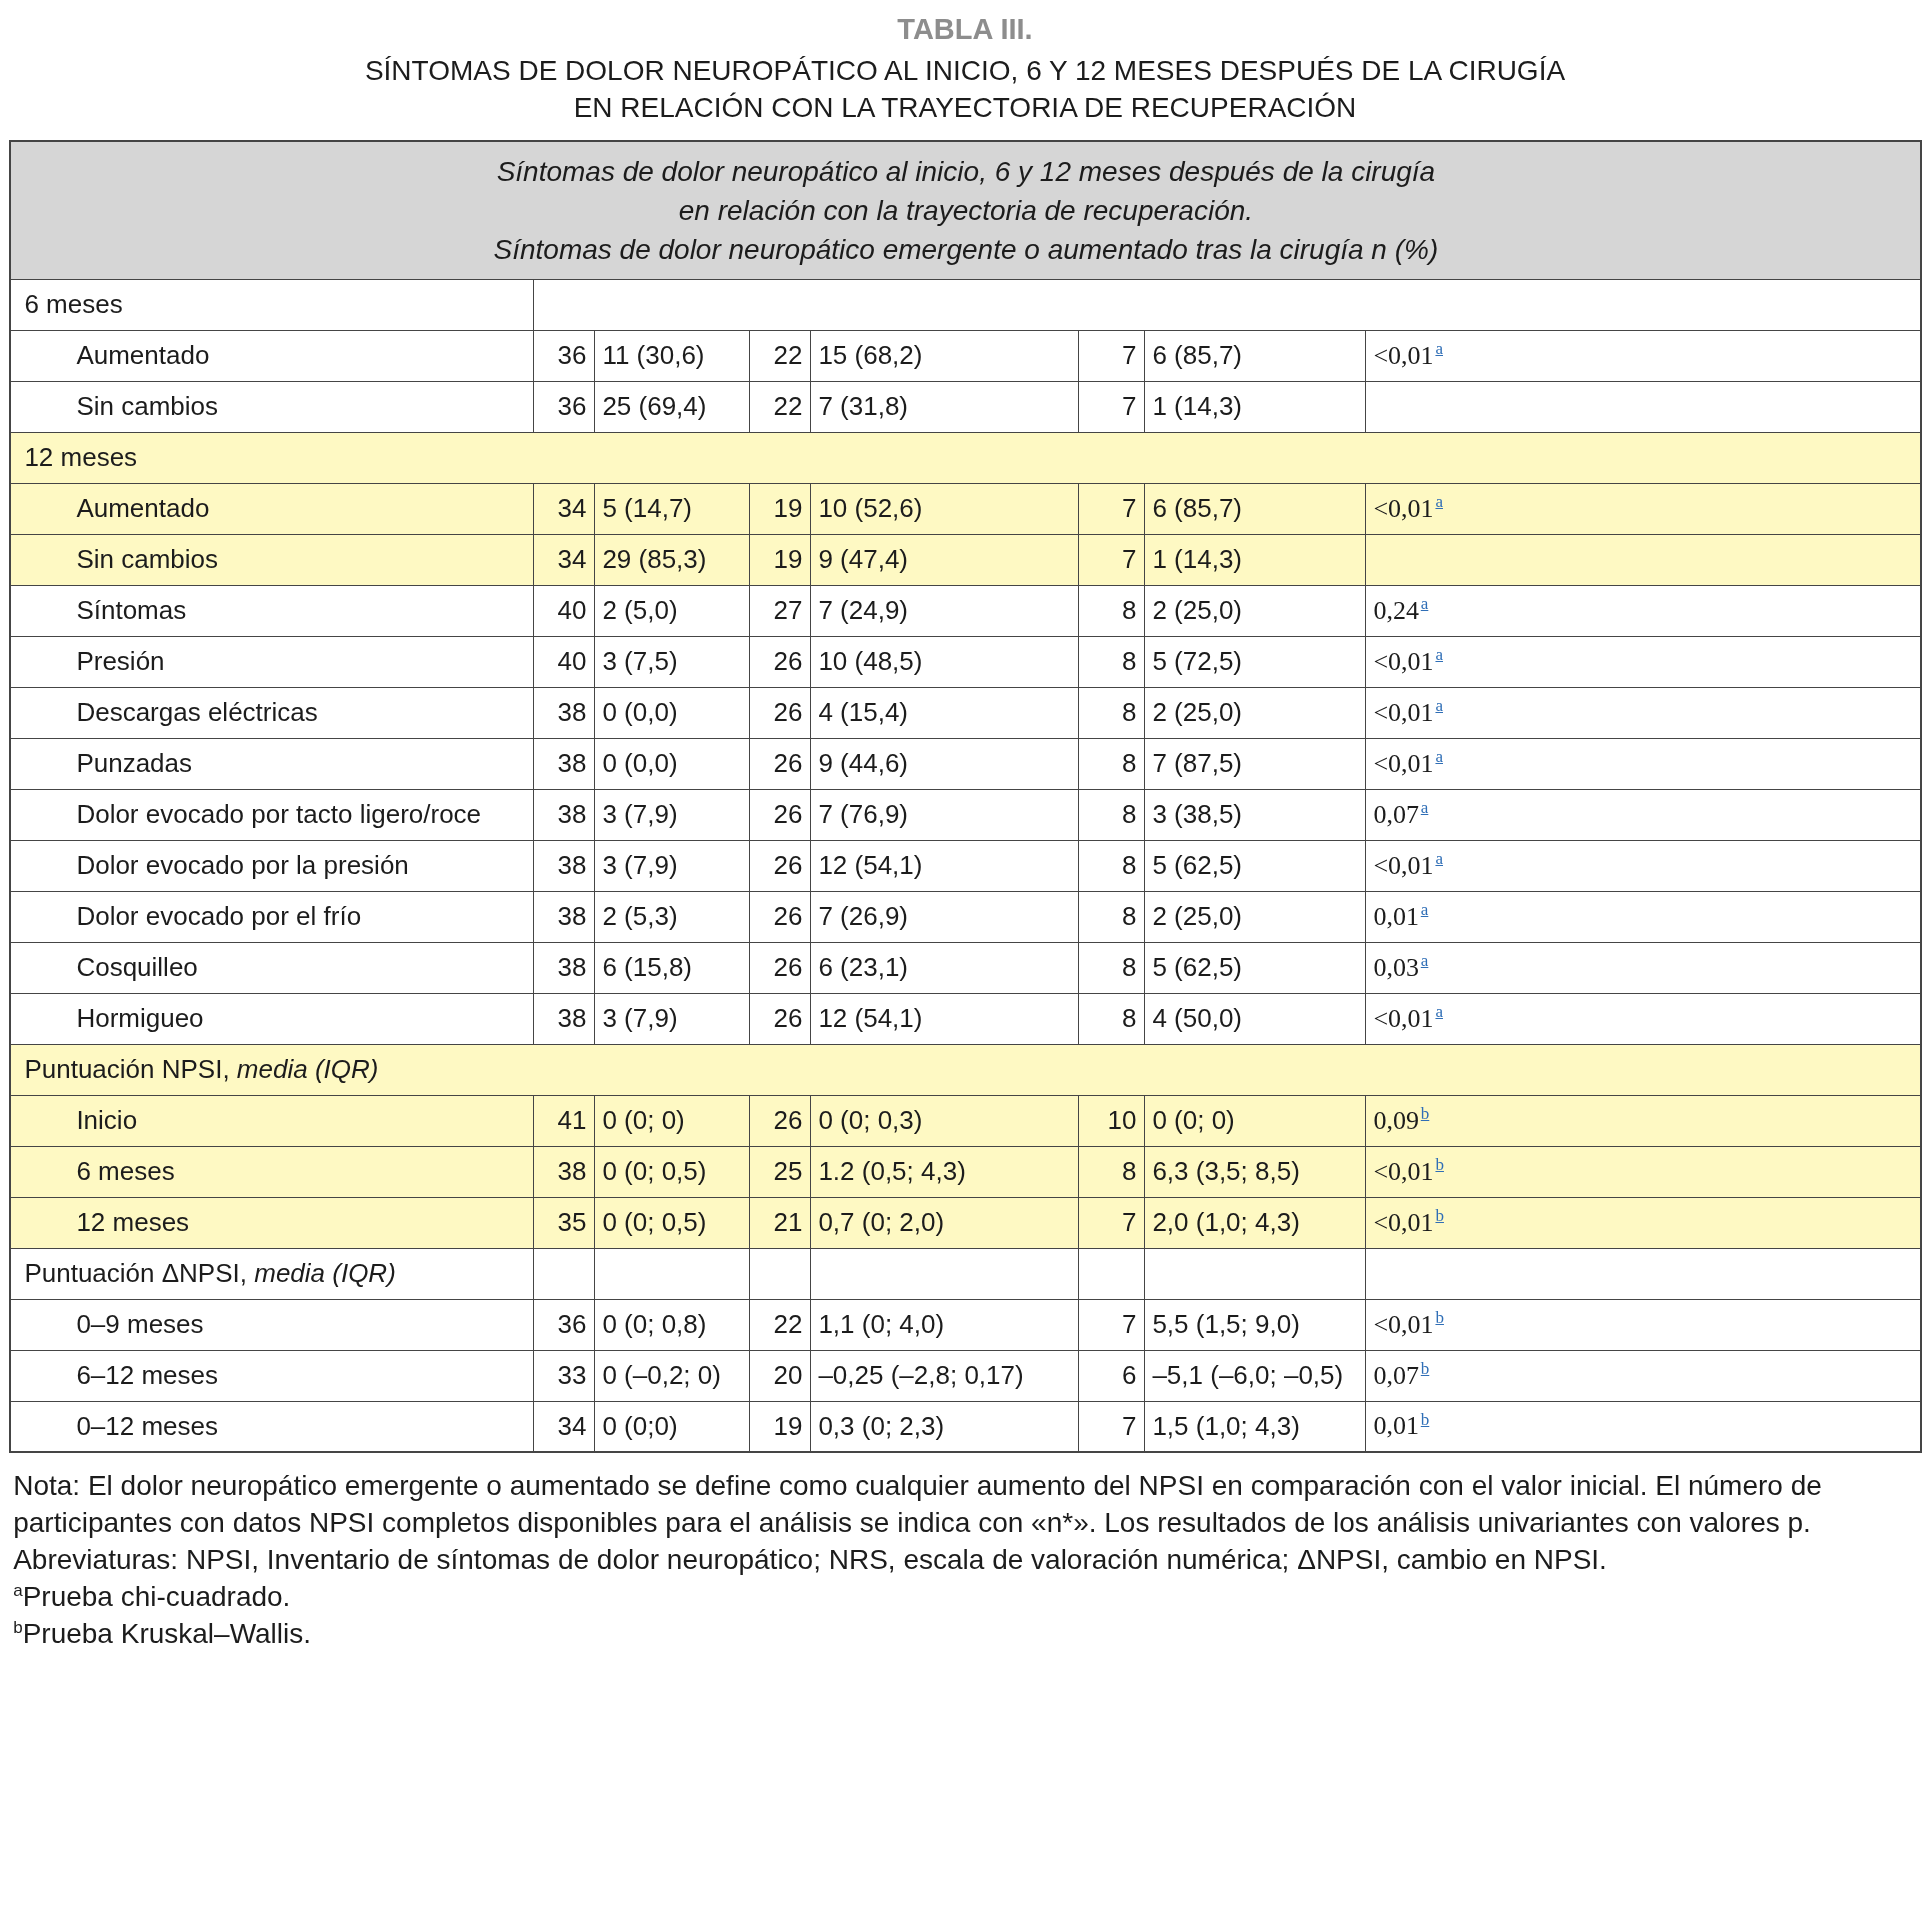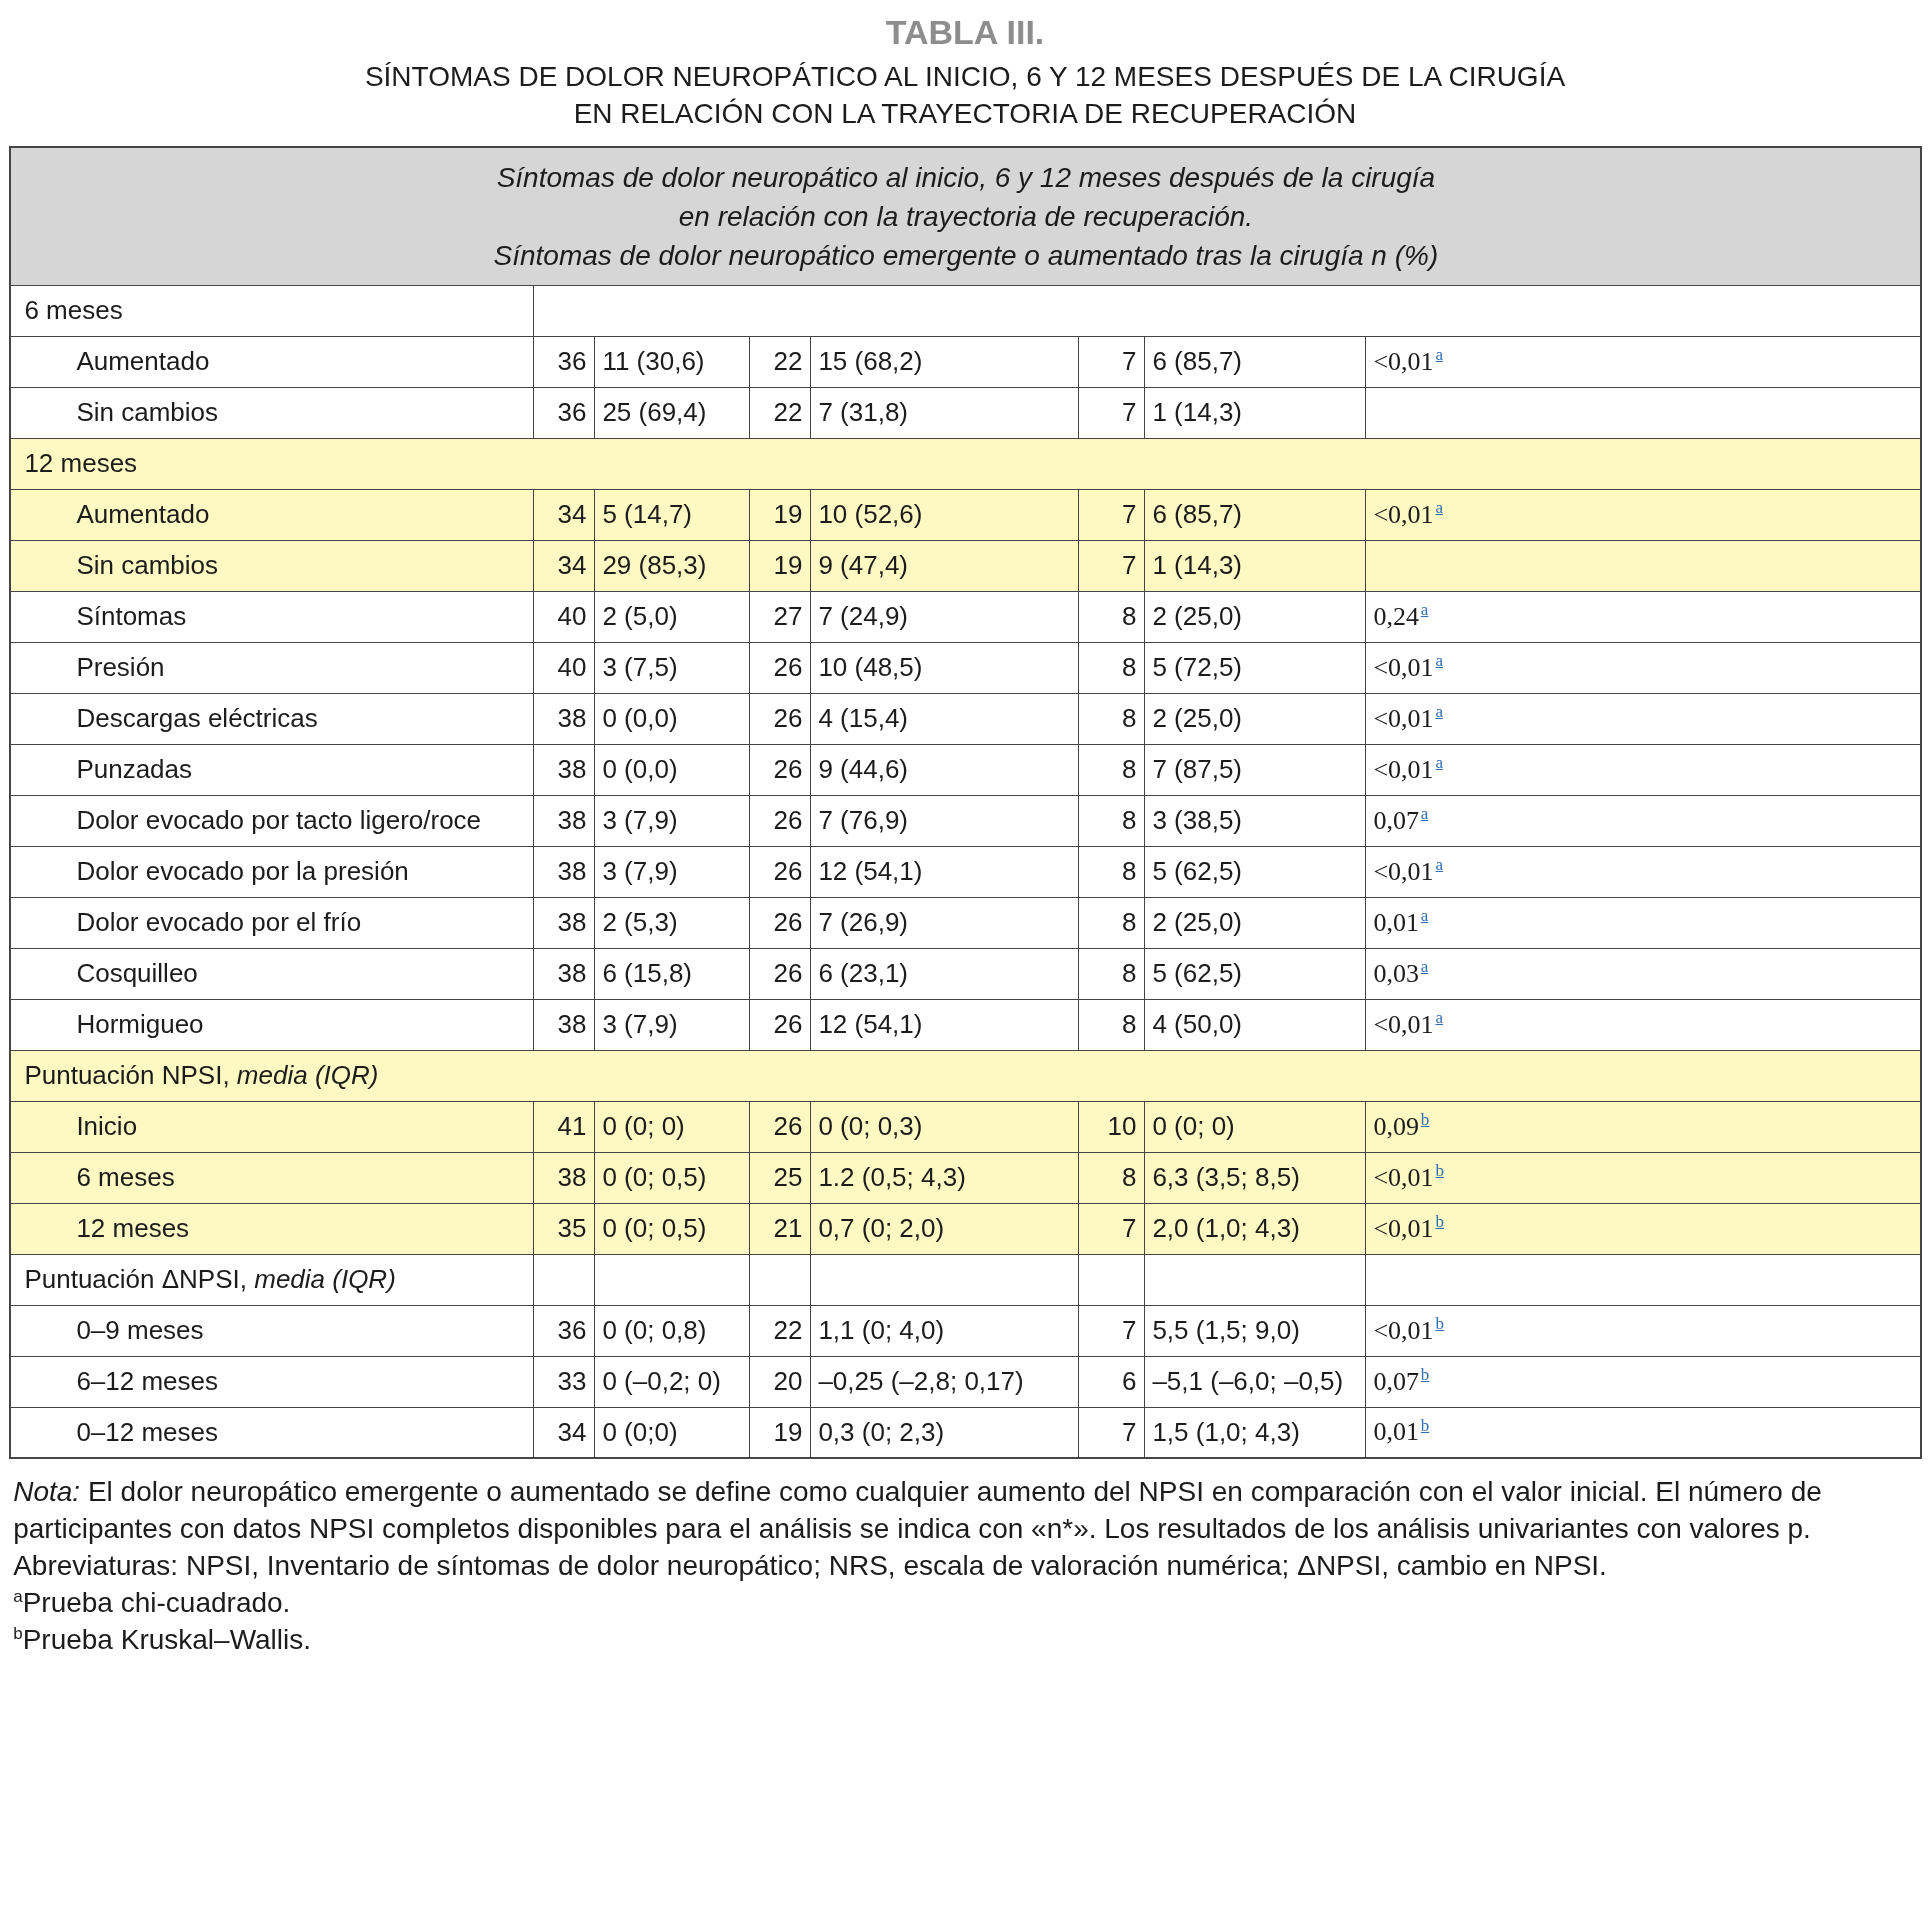--- a/index.html
+++ b/index.html
@@ -9,21 +9,21 @@
     height: 1916px;
     overflow: hidden;
     background: #ffffff;
     color: #1c1c1c;
     font-family: "Liberation Sans", "DejaVu Sans", sans-serif;
   }
   .page { padding: 7.5px 9.4px 0 9.4px; }
 
   
   .title-block { text-align: center; margin-top: 5.6px; }
-  .title-label { color: #8d8d8d; font-weight: bold; font-size: 34px; margin-bottom: 5.6px; }
+  .title-label { color: #8d8d8d; font-weight: bold; font-size: 29px; margin-bottom: 5.6px; }
   .title-line  { font-size: 28px; line-height: 1.35; color: #1c1c1c; }
 
   
   table.data-table {
     border-collapse: collapse;
     table-layout: fixed;
     width: 1911px;
     margin-top: 13px;
     border: 2.8px solid #454545;
   }
@@ -61,21 +61,21 @@
     vertical-align: super;
     line-height: 0;
     margin-left: 1.9px;
     cursor: pointer;
   }
 
   
   .notes { margin: 15px 3.8px 0 3.8px; font-size: 28px; line-height: 1.32; color: #1c1c1c; }
   .notes p { margin: 0; }
   .notes .fn-line sup { font-size: 17px; vertical-align: super; line-height: 0; }
-  .nota-label { font-style: italic; }
+  .nota-label { }
 </style>
 </head>
 <body>
 
 <div class="page">
 
   <div class="title-block">
     <div class="title-label">TABLA III.</div>
     <div class="title-line">SÍNTOMAS DE DOLOR NEUROPÁTICO AL INICIO, 6 Y 12 MESES DESPUÉS DE LA CIRUGÍA</div>
     <div class="title-line">EN RELACIÓN CON LA TRAYECTORIA DE RECUPERACIÓN</div>

